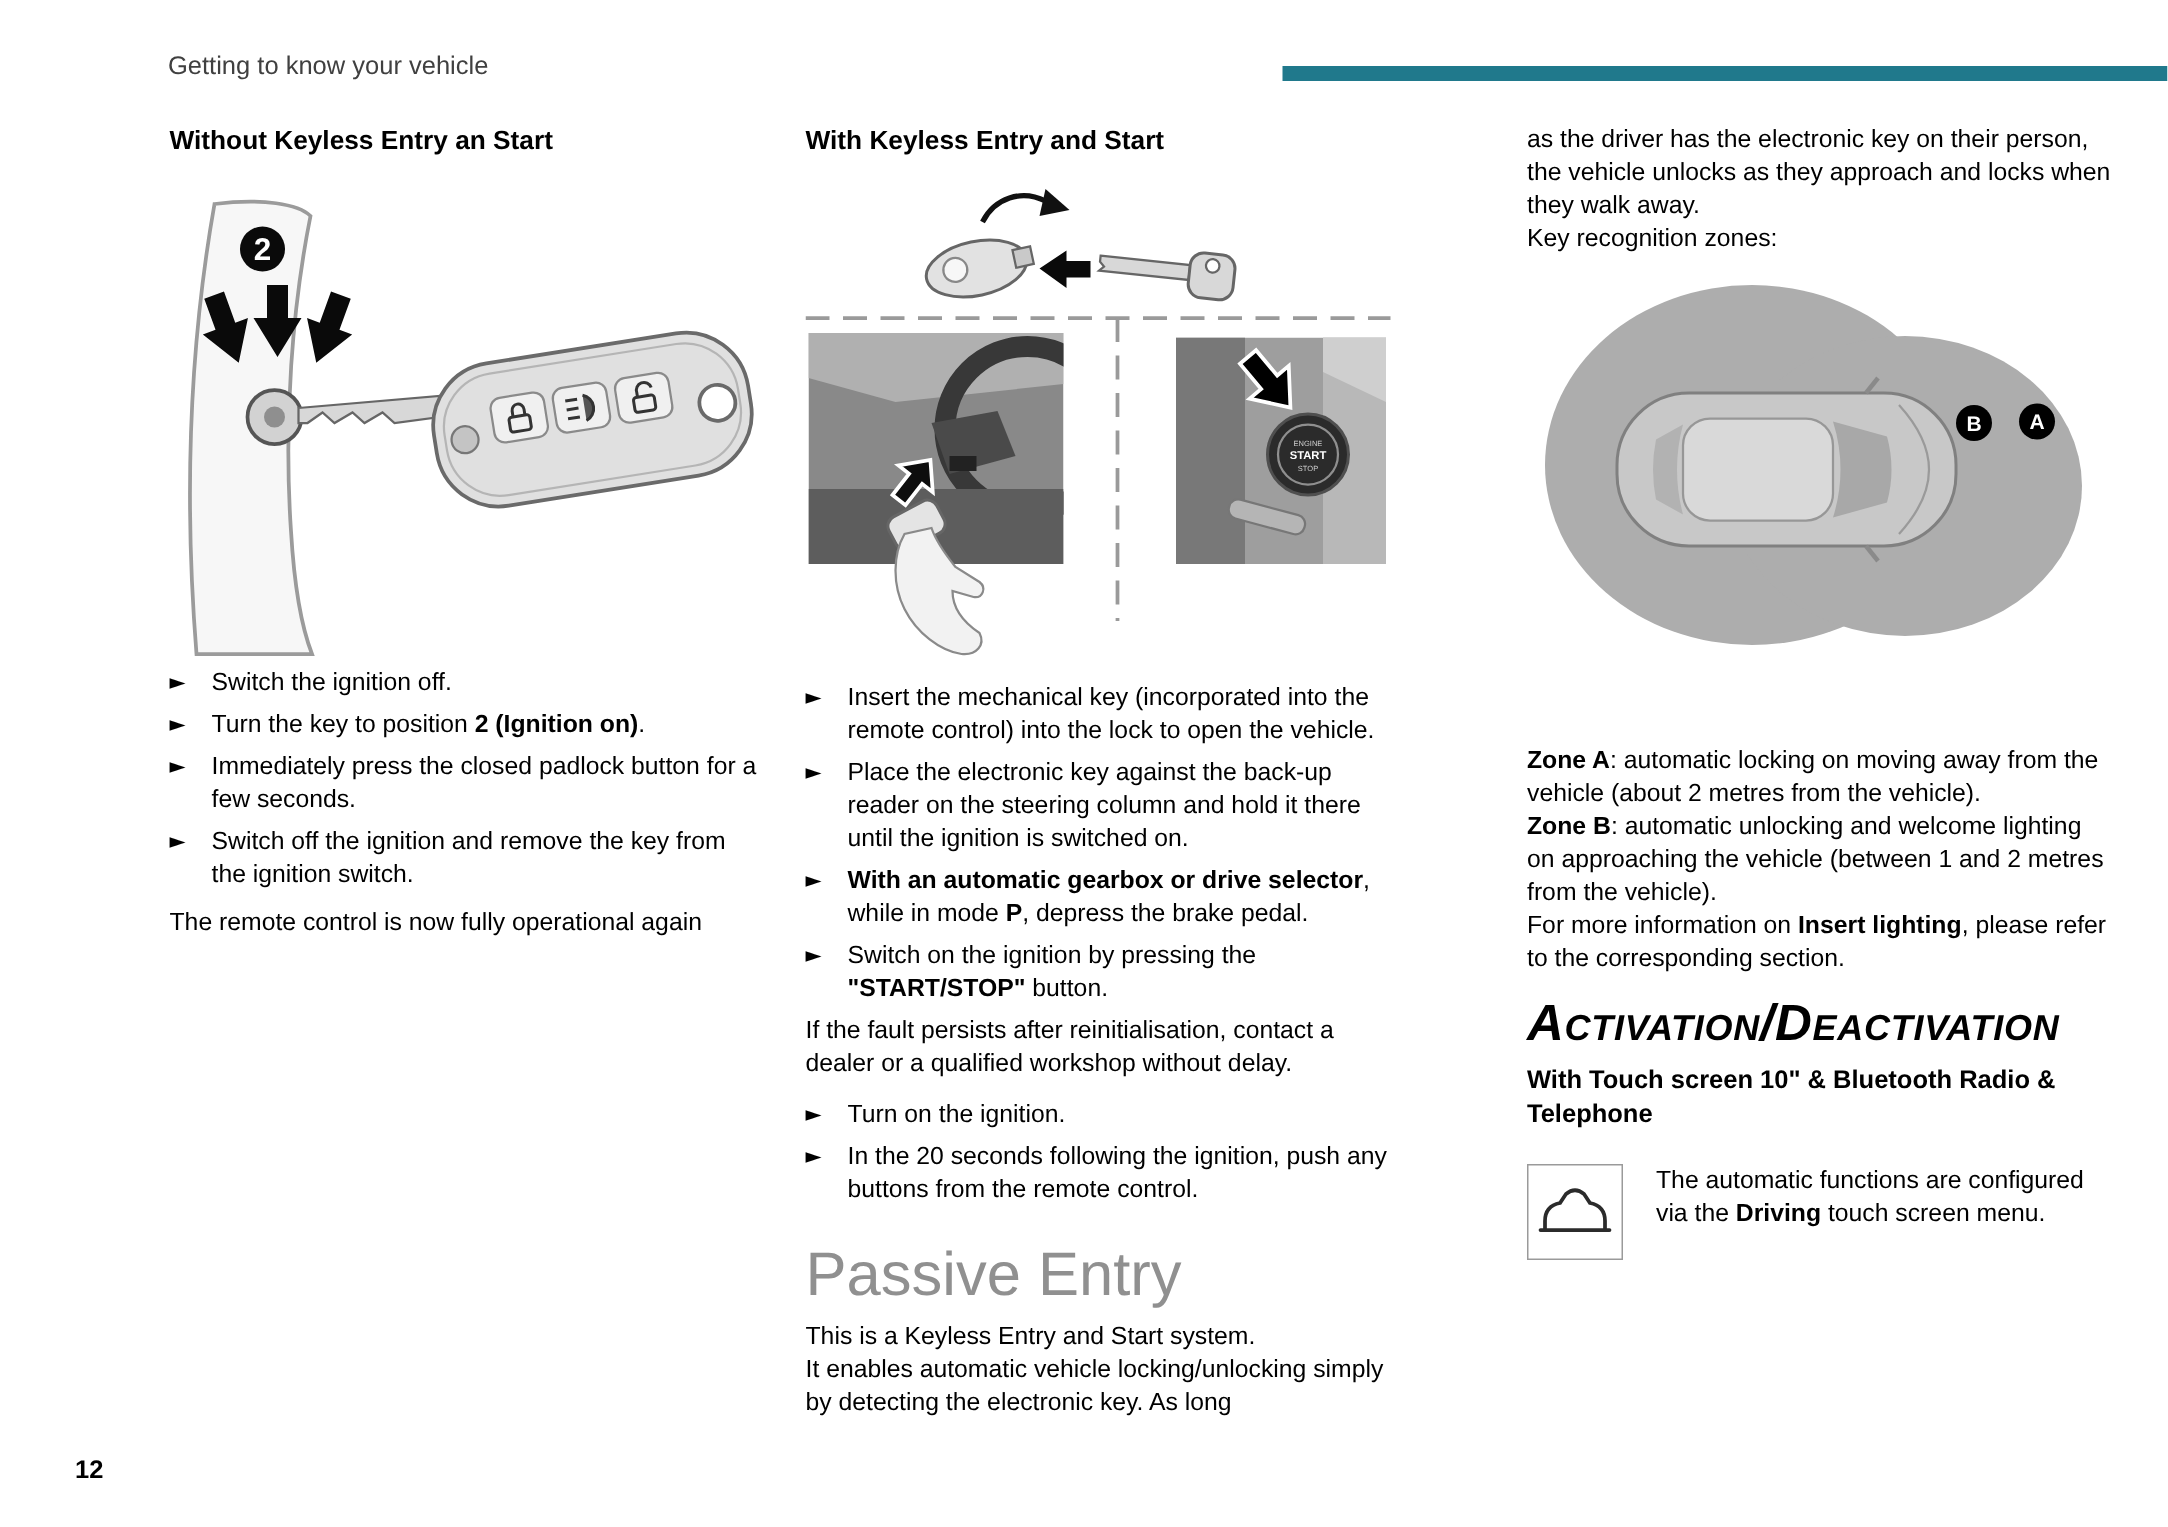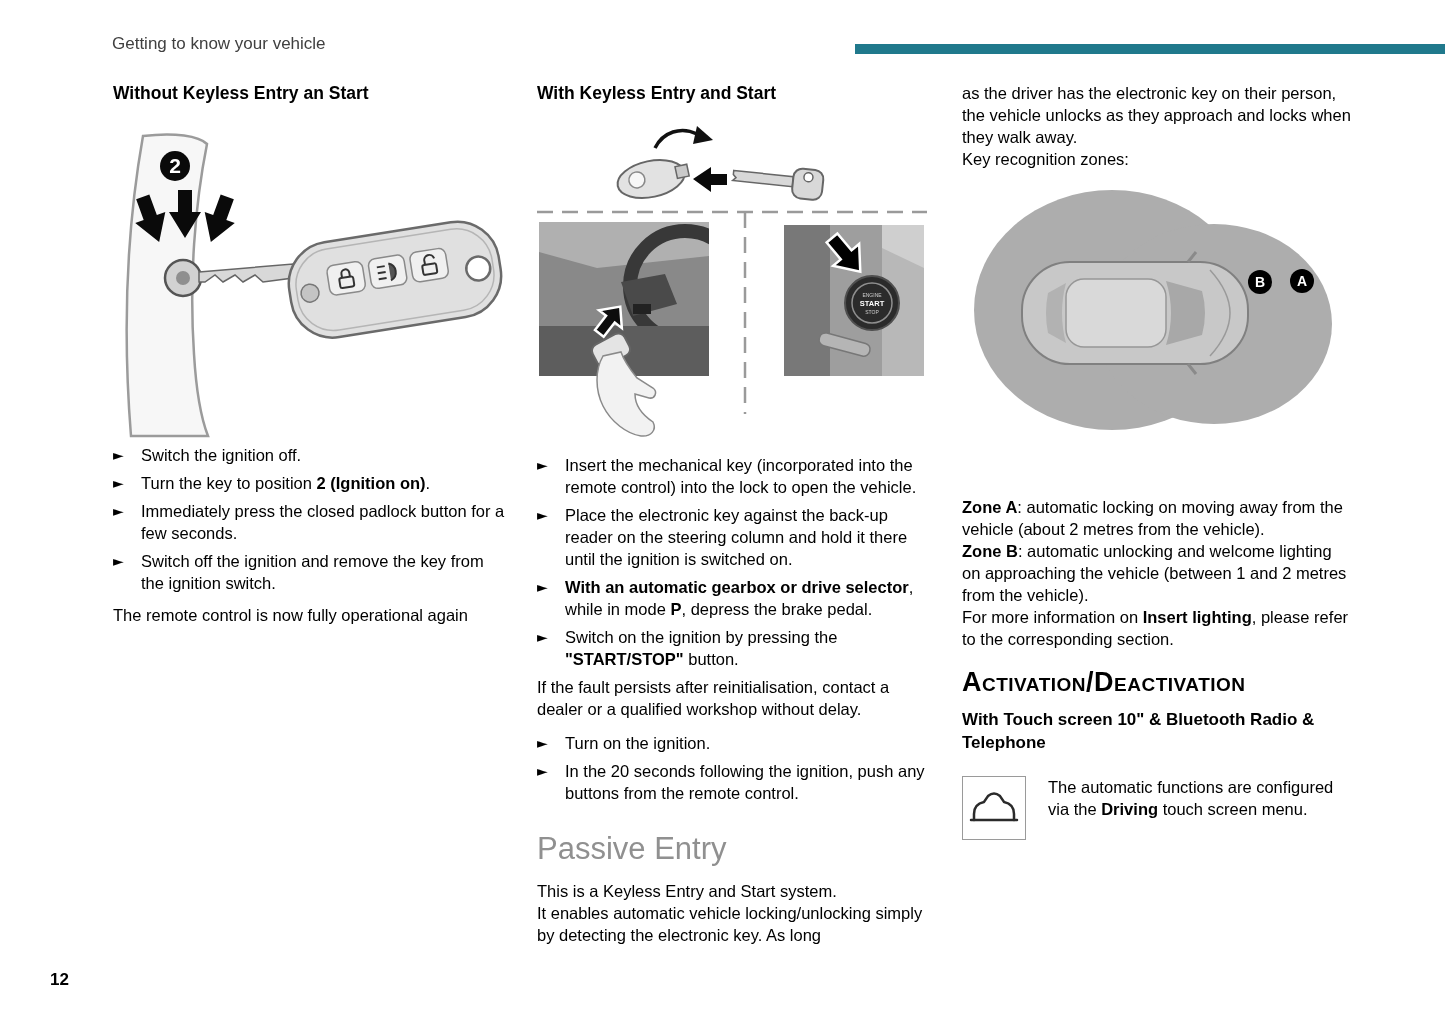--- a/index.html
+++ b/index.html
@@ -18,45 +18,45 @@
   .tealbar {
     position:absolute; left:855px; right:0; top:44px; height:10px;
   }
   .pagenum {
     position:absolute; left:50px; top:970px;
     font-size:17px; font-weight:bold;
   }
   .col { position:absolute; top:82px; }
   .col1 { left:113px; width:392px; }
   .col2 { left:537px; width:394px; }
-  .col3 { left:962px; width:392px; }
+  .col3 { left:1018px; width:392px; }
   .colhead { font-size:17.5px; font-weight:bold; margin-bottom:20px; line-height:22px; }
   .para, .bt { font-size:16.5px; line-height:22px; }
   .bullet { display:flex; margin-bottom:6px; }
   .tri {
     flex:0 0 28px; font-size:14px; line-height:22px;
     font-family:"DejaVu Sans", sans-serif;
   }
   .bt { flex:1; }
   .note { margin-top:10px; }
   .faultnote { margin:6px 0 12px 0; }
   .illu1wrap { position:relative; height:320px; padding-top:6px; }
   .illu1wrap svg { display:block; }
   .illu2stack { position:relative; height:322px; margin-bottom:8px; }
   .fob-svg { position:absolute; left:60px; top:0; }
   .dash-svg { position:absolute; left:0px; top:84px; }
   .passive-head {
-    font-size:31px; font-weight:400; color:#909090;
+    font-size:41px; font-weight:400; color:#909090;
     margin:28px 0 14px 0; line-height:34px;
   }
   .car-illu { position:relative; height:296px; margin-top:12px; margin-bottom:18px; }
   .zoneblock { margin-bottom:0; }
   .activation-head {
-    font-variant:small-caps; font-size:27px; font-weight:bold;
-    line-height:32px; margin-top:16px; letter-spacing:0.5px;
+    font-variant:small-caps; font-size:34px; font-weight:bold;
+    line-height:32px; margin-top:16px; letter-spacing:0.5px;font-style:italic;
   }
   .subhead { font-size:17px; font-weight:bold; line-height:23px; margin-top:10px; }
   .cfgrow { display:flex; margin-top:22px; align-items:flex-start; }
   .cfgbox {
     flex:0 0 64px; height:64px; border:1.5px solid #9a9a9a;
     display:flex; align-items:center; justify-content:center; background:#fff;
   }
   .cfgtext { margin-left:22px; width:300px; }
   b { font-weight:bold; }
 </style>

